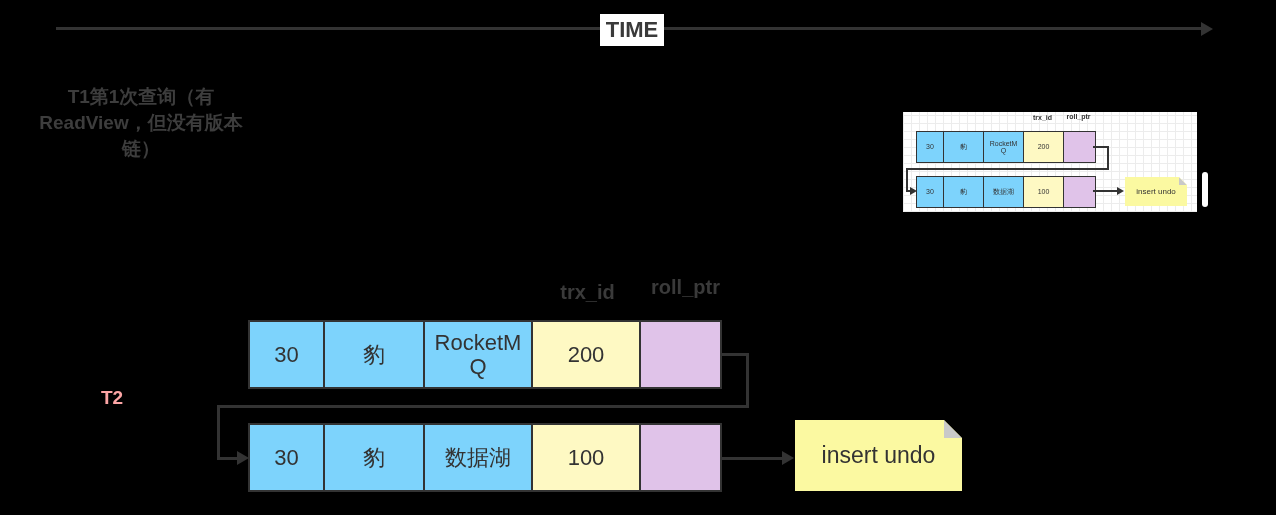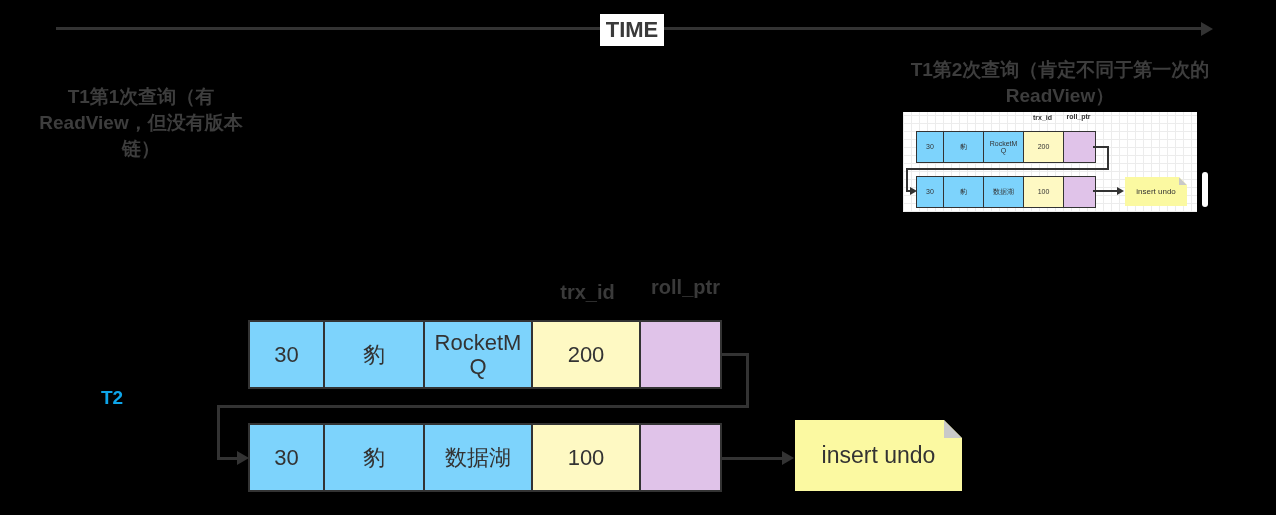--- a/index.html
+++ b/index.html
@@ -16,21 +16,21 @@
               border-left:7px solid #333333; }
   
   .time-box { position:absolute; left:600px; top:14px; width:64px; height:32px;
               background:#ffffff; display:flex; align-items:center; justify-content:center;
               font-size:22px; font-weight:bold; color:#3a3a3a; }
   
   .heading { position:absolute; color:#3d3d3d; font-weight:bold; font-size:19px;
              line-height:26px; text-align:center; }
   #left-heading  { left:22px;  top:84px; width:238px;text-align:center; }
   #right-heading { left:885px; top:57px; width:350px; }
-  #t2-label { position:absolute; left:101px; top:387px; color:#0ea5e9;
+  #t2-label { position:absolute; left:101px; top:387px; color:#fca5a5;
               font-size:19px; font-weight:bold; }
   
   .col-head { position:absolute; color:#3a3a3a; font-weight:bold; font-size:20px;
               text-align:center; }
   .mrow { position:absolute; left:248px; height:65px; display:flex; gap:2px;
           border:2px solid #333333; background:#333333; }
   .mcell { display:flex; align-items:center; justify-content:center;
            font-size:22px; color:#333333; line-height:1.05; text-align:center; }
   .w1{width:73px} .w2{width:98px} .w3{width:106px} .w4{width:106px} .w5{width:79px}
   .c-cyan{background:#7dd3fc} .c-blue{background:#fef9c3} .c-purple{background:#e0c3e9}
@@ -68,21 +68,20 @@
 </head>
 <body>
 
 <div id="canvas">
 
   <div class="hline" style="left:56px; top:27px; width:1149px; height:3px;"></div>
   <div class="arr-r" style="left:1201px; top:22px;"></div>
   <div class="time-box">TIME</div>
 
   <div id="left-heading" class="heading">T1第1次查询（有ReadView，但没有版本链）</div>
-  <div id="right-heading" class="heading">T1第2次查询（肯定不同于第一次的ReadView）</div>
   <div id="t2-label">T2</div>
 
   <div id="mini-panel">
     <div class="mini-col-head" style="left:120px; top:2px; width:39px;">trx_id</div>
     <div class="mini-col-head" style="left:160px; top:1px; width:31px;">roll_ptr</div>
 
     <div class="mini-row" style="top:19px;">
       <div class="mini-cell mw1 c-cyan">
           <span>30</span>
         </div>

